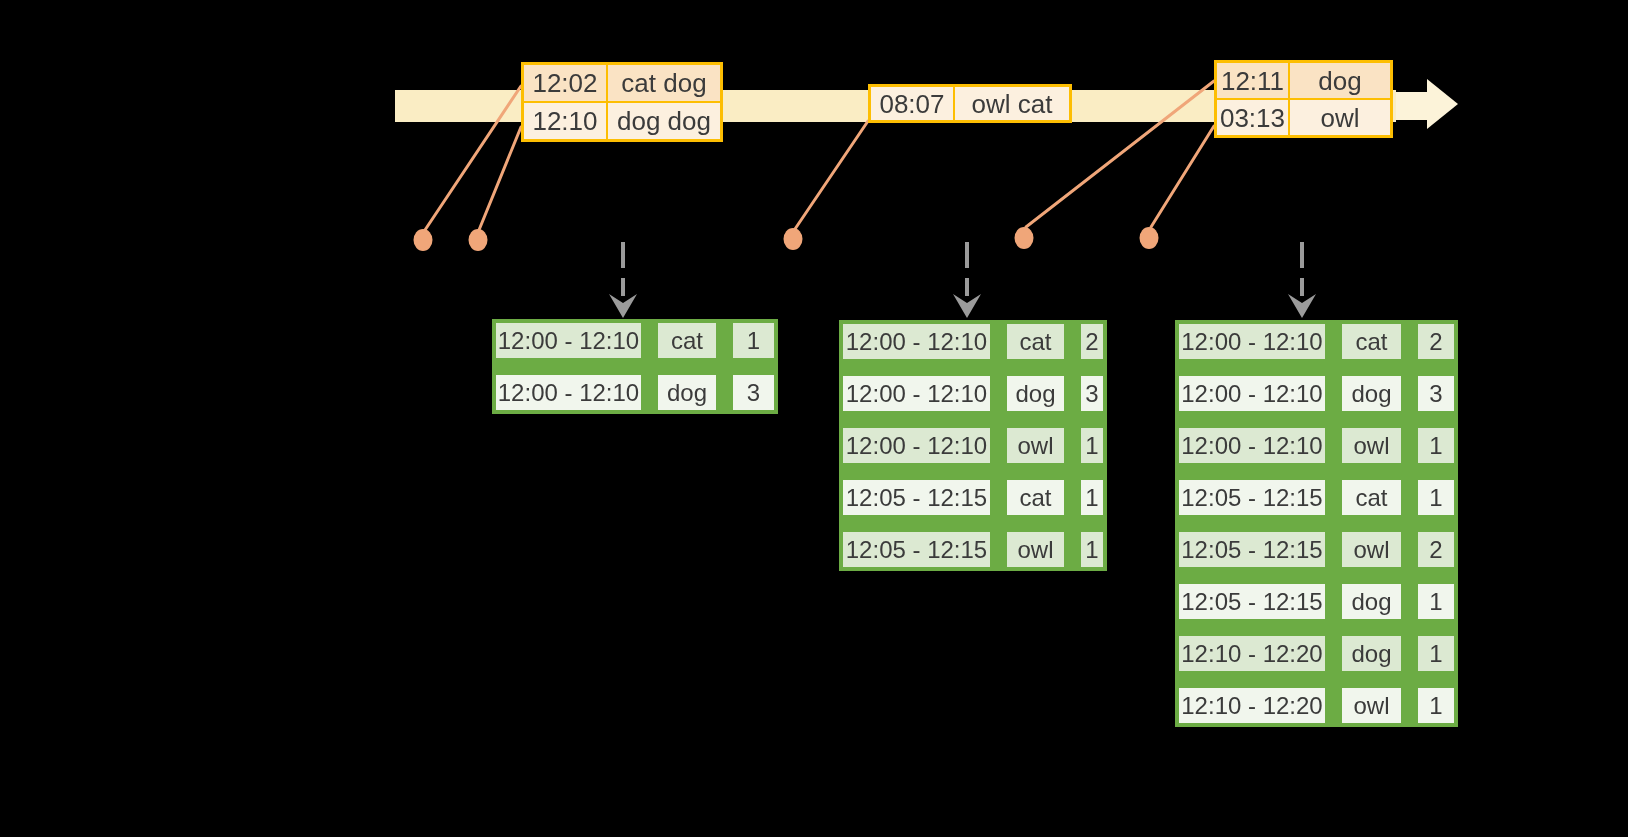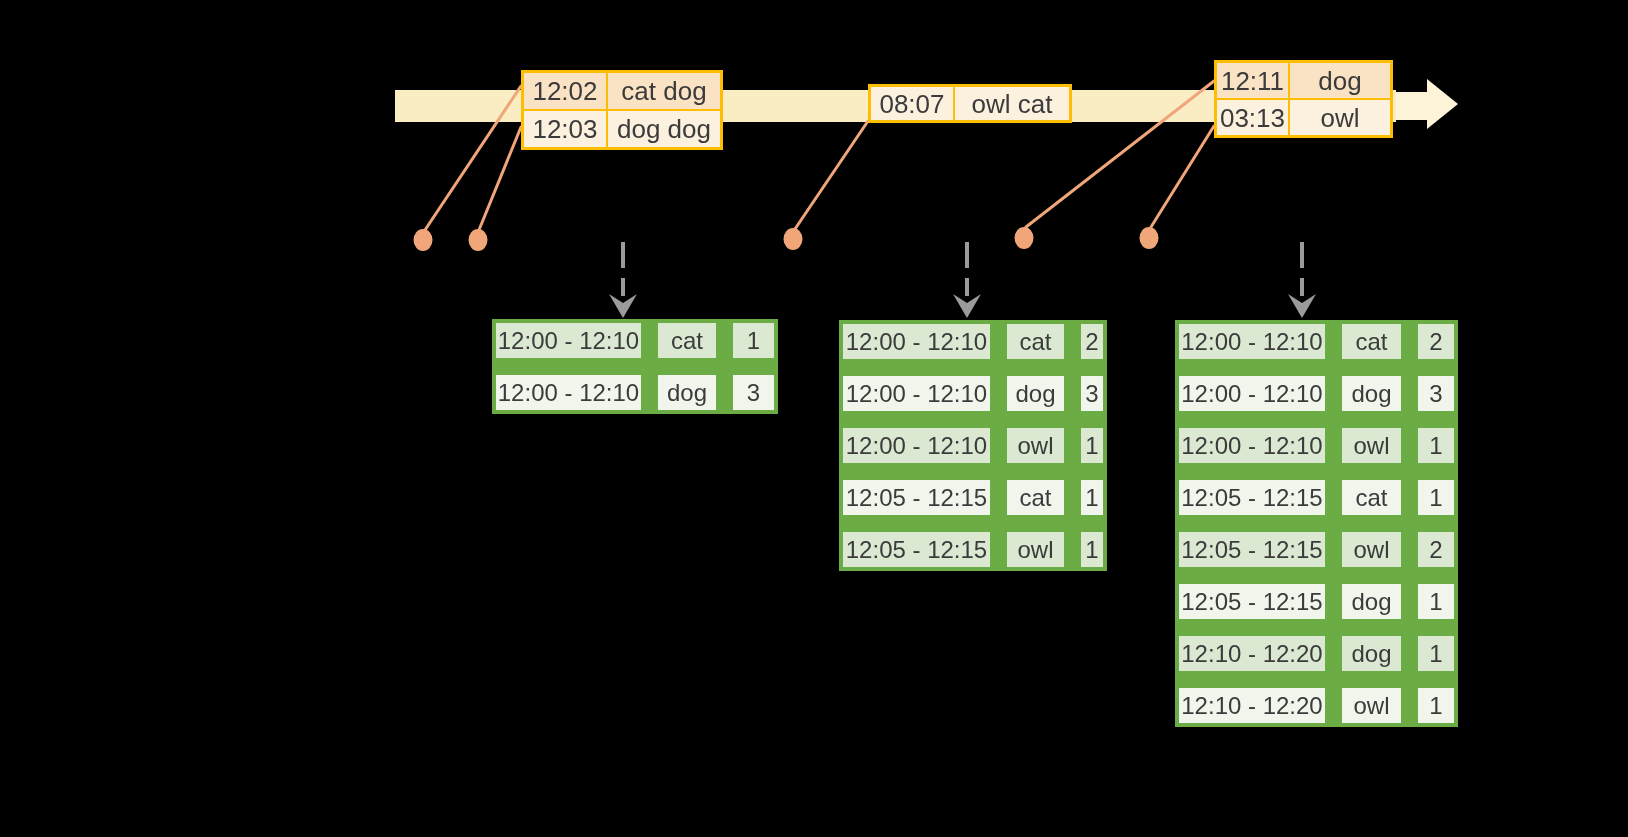--- a/index.html
+++ b/index.html
@@ -36,21 +36,21 @@
   }
 
   
   .evt{
     border:3px solid var(--event-border,#FFC000);
     background:var(--event-border,#FFC000);
     gap:2px;grid-auto-rows:36px;font-size:26px;
   }
   .evt .cell.dark{background:var(--event-cell-dark,#FAE3C4);}
   .evt .cell.light{background:var(--event-cell-light,#FCF0DF);}
-  .evt1{left:521px;top:62px;grid-template-columns:82px 112px;margin-top:8px;}
+  .evt1{left:521px;top:62px;grid-template-columns:82px 112px;}
   .evt2{left:868px;top:84px;grid-template-columns:82px 114px;grid-auto-rows:33px;}
   .evt3{left:1214px;top:60px;grid-template-columns:71px 100px;grid-auto-rows:35px;}
 
   
   .res{
     border:4px solid var(--result-border,#6CAC44);
     background:var(--result-border,#6CAC44);
     gap:17px;grid-auto-rows:35px;font-size:24px;
   }
   .res .cell.dark{background:var(--result-cell-dark,#DCE9D2);}
@@ -91,21 +91,21 @@
     <g fill="#9B9B9B">
       <polygon points="609,294 623,303 637,294 623,318"></polygon>
       <polygon points="953,294 967,303 981,294 967,318"></polygon>
       <polygon points="1288,294 1302,303 1316,294 1302,318"></polygon>
     </g>
   </svg>
 
   <div class="tbl evt evt1">
       <div class="cell dark">12:02</div>
       <div class="cell dark">cat dog</div>
-      <div class="cell light">12:03</div>
+      <div class="cell light">12:10</div>
       <div class="cell light">dog dog</div>
     </div>
   <div class="tbl evt evt2">
       <div class="cell light">08:07</div>
       <div class="cell light">owl cat</div>
     </div>
   <div class="tbl evt evt3">
       <div class="cell dark">12:11</div>
       <div class="cell dark">dog</div>
       <div class="cell light">03:13</div>

